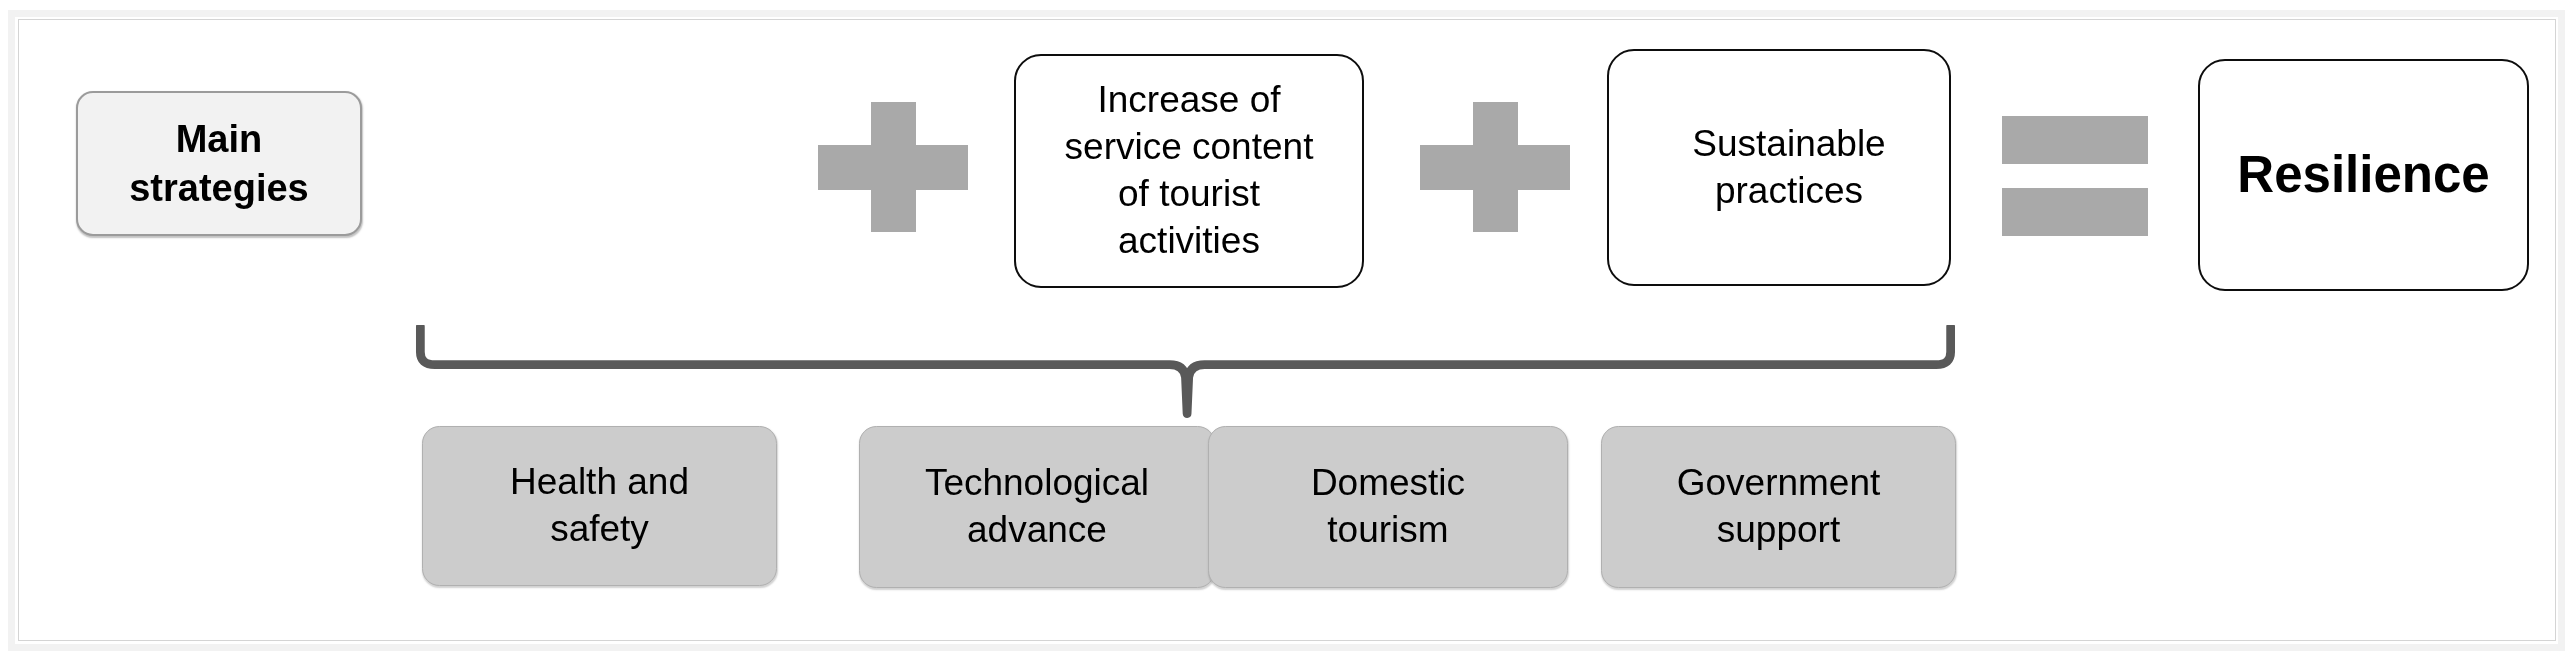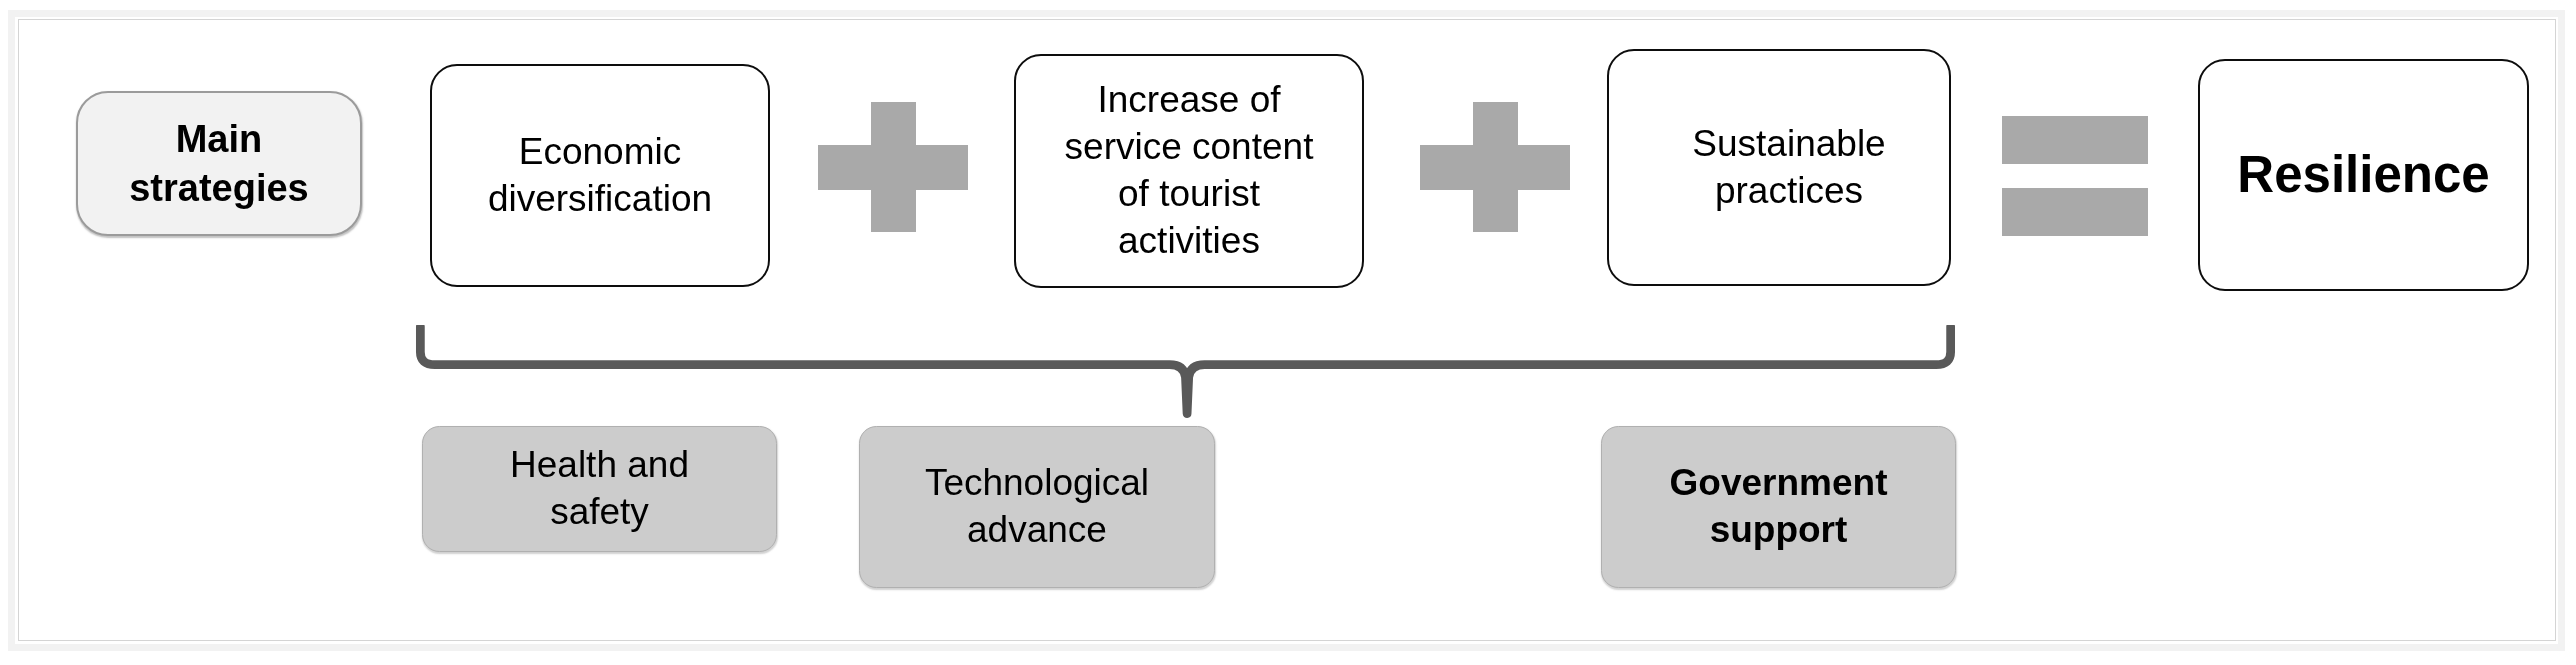--- a/index.html
+++ b/index.html
@@ -47,21 +47,21 @@
     justify-content: center;
     text-align: center;
     line-height: 1.27;
     color: #000000;
     white-space: pre-line;
   }
 
   .node-main {
     background: #f2f2f2;
     border: 2.4px solid #9b9b9b;
-    border-radius: 32px;
+    border-radius: 17px;
     font-weight: bold;
     font-size: 38px;
     box-shadow: 0.8px 1.6px 1.6px rgba(120,120,120,0.45);
   }
 
   .node-white {
     background: #ffffff;
     border: 2.4px solid #0d0d0d;
     border-radius: 27px;
     font-size: 37px;
@@ -116,22 +116,20 @@
 <body>
 
 <div id="canvas">
 
   <div id="frame-outer"></div>
   <div id="frame-inner"></div>
 
   <div class="node node-main" style="left:76px; top:91px; width:286px; height:145px;">Main
 strategies</div>
 
-  <div class="node node-white" style="left:430px; top:64px; width:340px; height:223px;">Economic
-diversification</div>
 
   <div class="op-plus" style="left:818px; top:102px; width:150px; height:130px;">
     <div class="bar-h" style="left:0; top:43px; width:150px; height:45px;"></div>
     <div class="bar-v" style="left:53px; top:0; width:45px; height:130px;"></div>
   </div>
 
   <div class="node node-white" style="left:1014px; top:54px; width:350px; height:234px;">Increase of
 service content
 of tourist
 activities</div>
@@ -158,24 +156,26 @@
              L 950 50
              Q 968 50 970 66
              L 972 112
              L 974 66
              Q 976 50 994 50
              L 1914 50
              Q 1932 50 1932 34
              L 1932 2" fill="none" stroke="#595959" stroke-width="11" stroke-linecap="round" stroke-linejoin="round"></path>
   </svg>
 
-  <div class="node node-gray" style="left:422px; top:426px; width:355px; height:126px;">Health and
+  <div class="node node-gray" style="left:422px; top:426px; width:355px; height:160px;">Health and
 safety</div>
 
   <div class="node node-gray" style="left:819px; top:426px; width:356px; height:162px;margin-left:40px;">Technological
 advance</div>
 
+  <div class="node node-gray" style="left:1208px; top:426px; width:360px; height:162px;">Domestic
+tourism</div>
 
-  <div class="node node-gray" style="left:1601px; top:426px; width:355px; height:162px;font-weight:bold;">Government
+  <div class="node node-gray" style="left:1601px; top:426px; width:355px; height:162px;">Government
 support</div>
 
 </div>
 
 
 </body></html>

